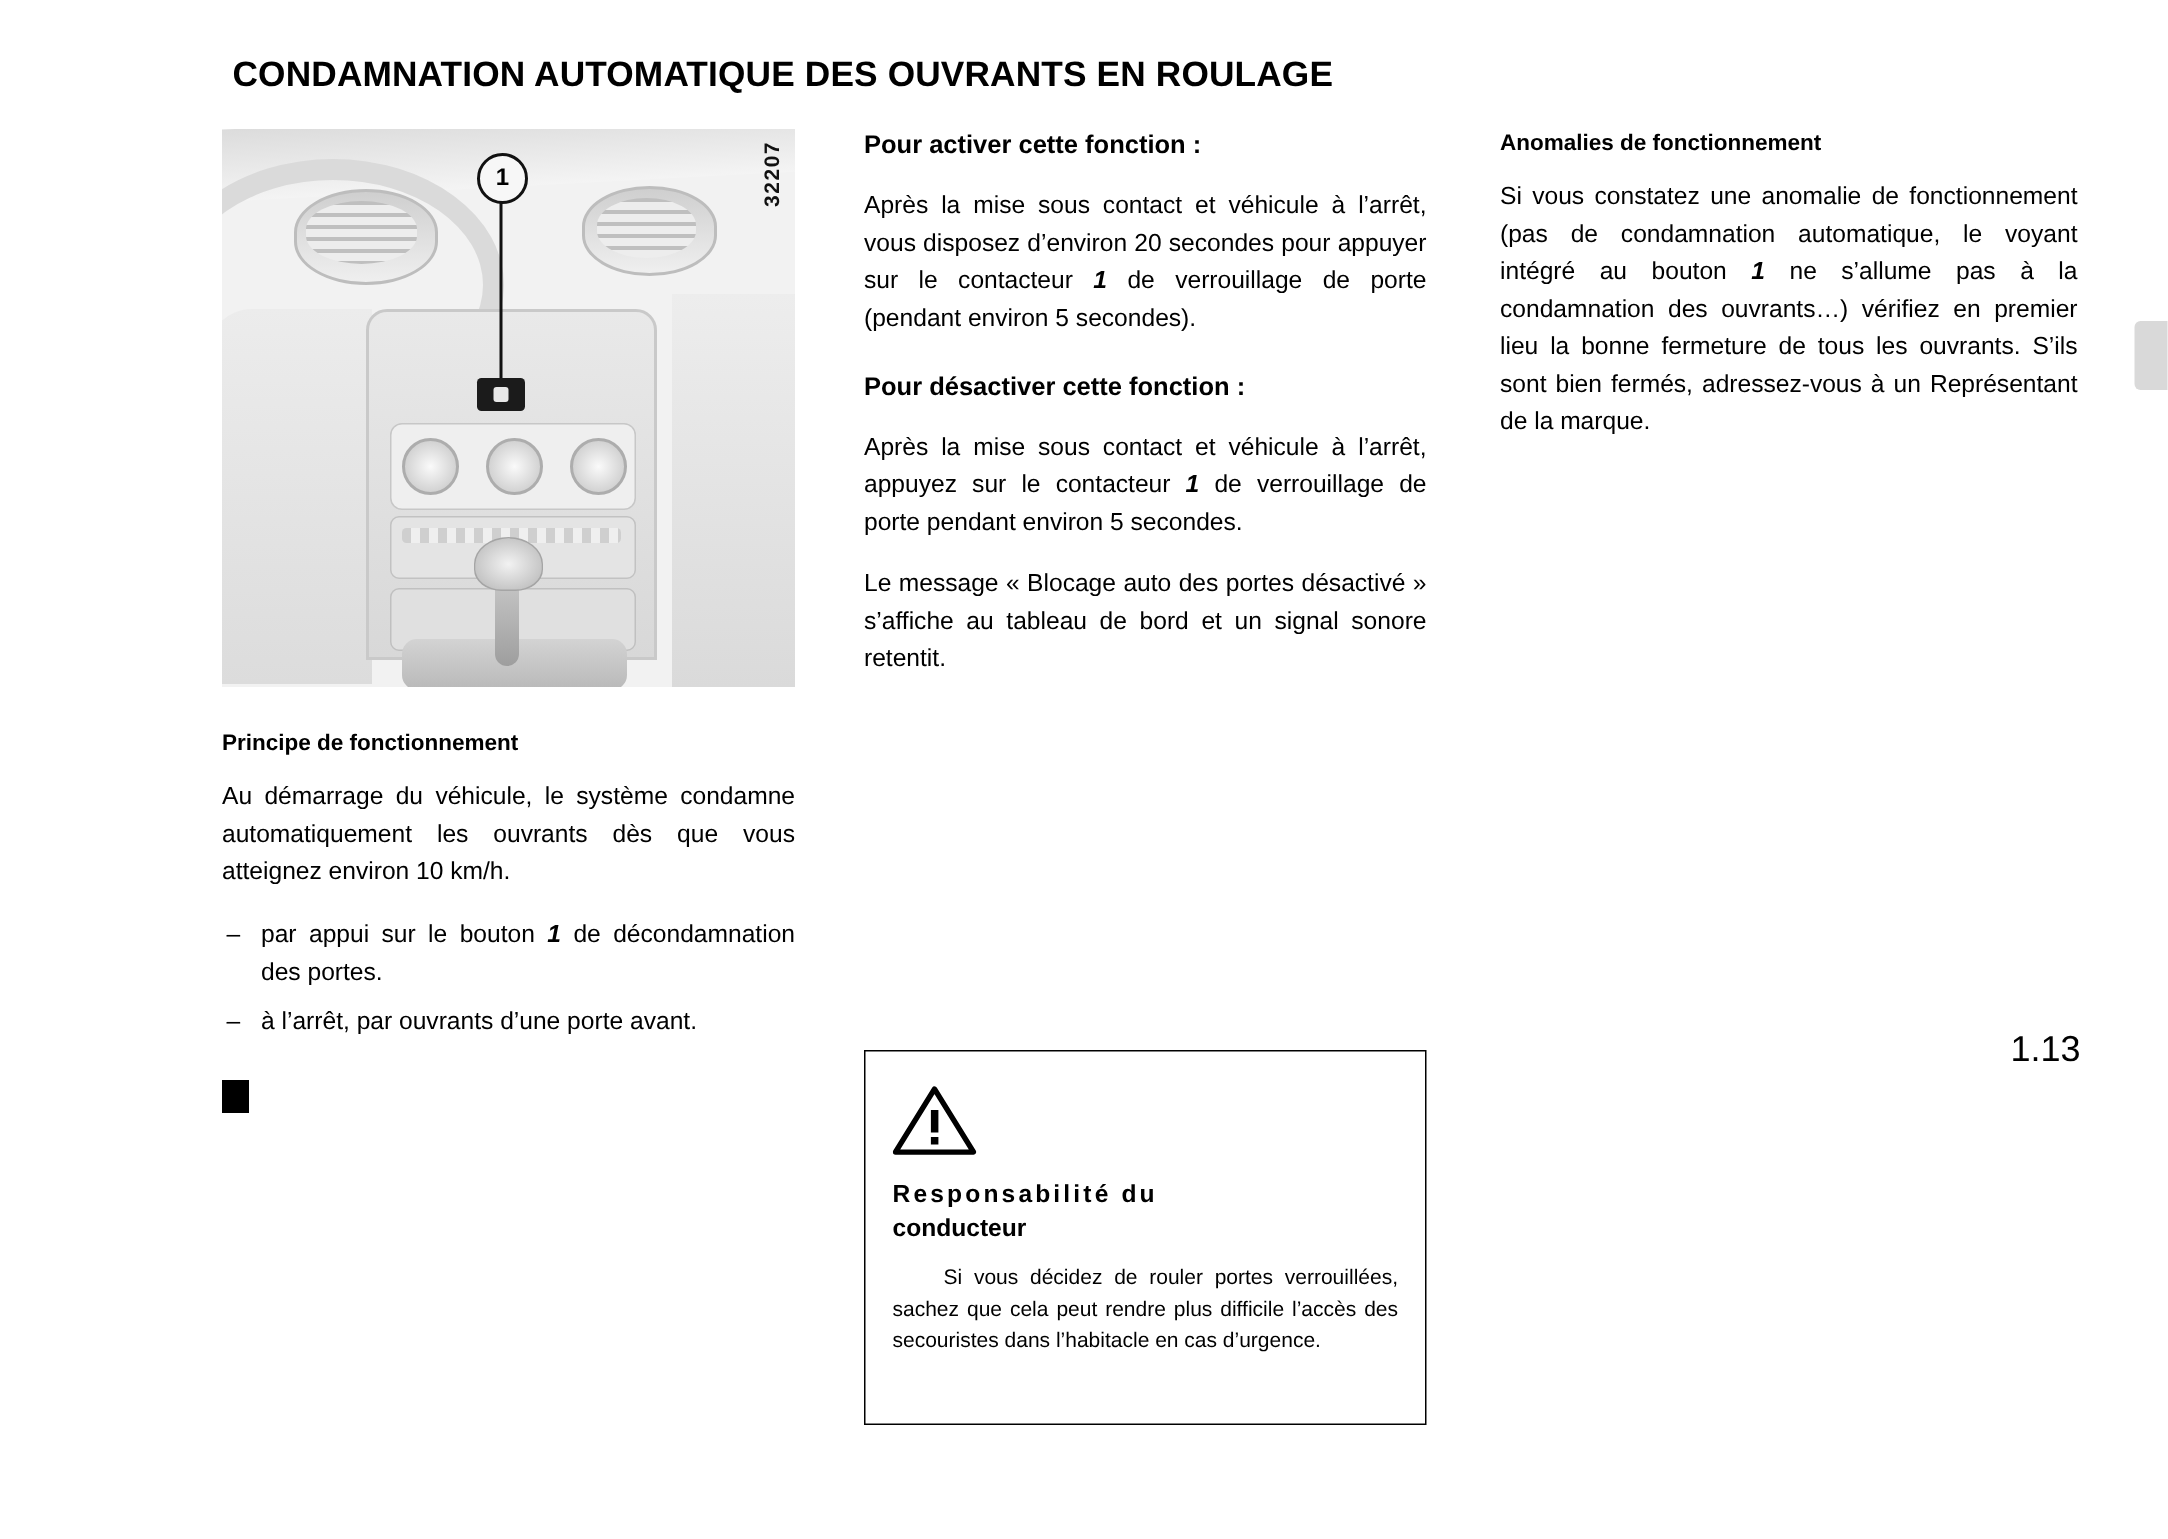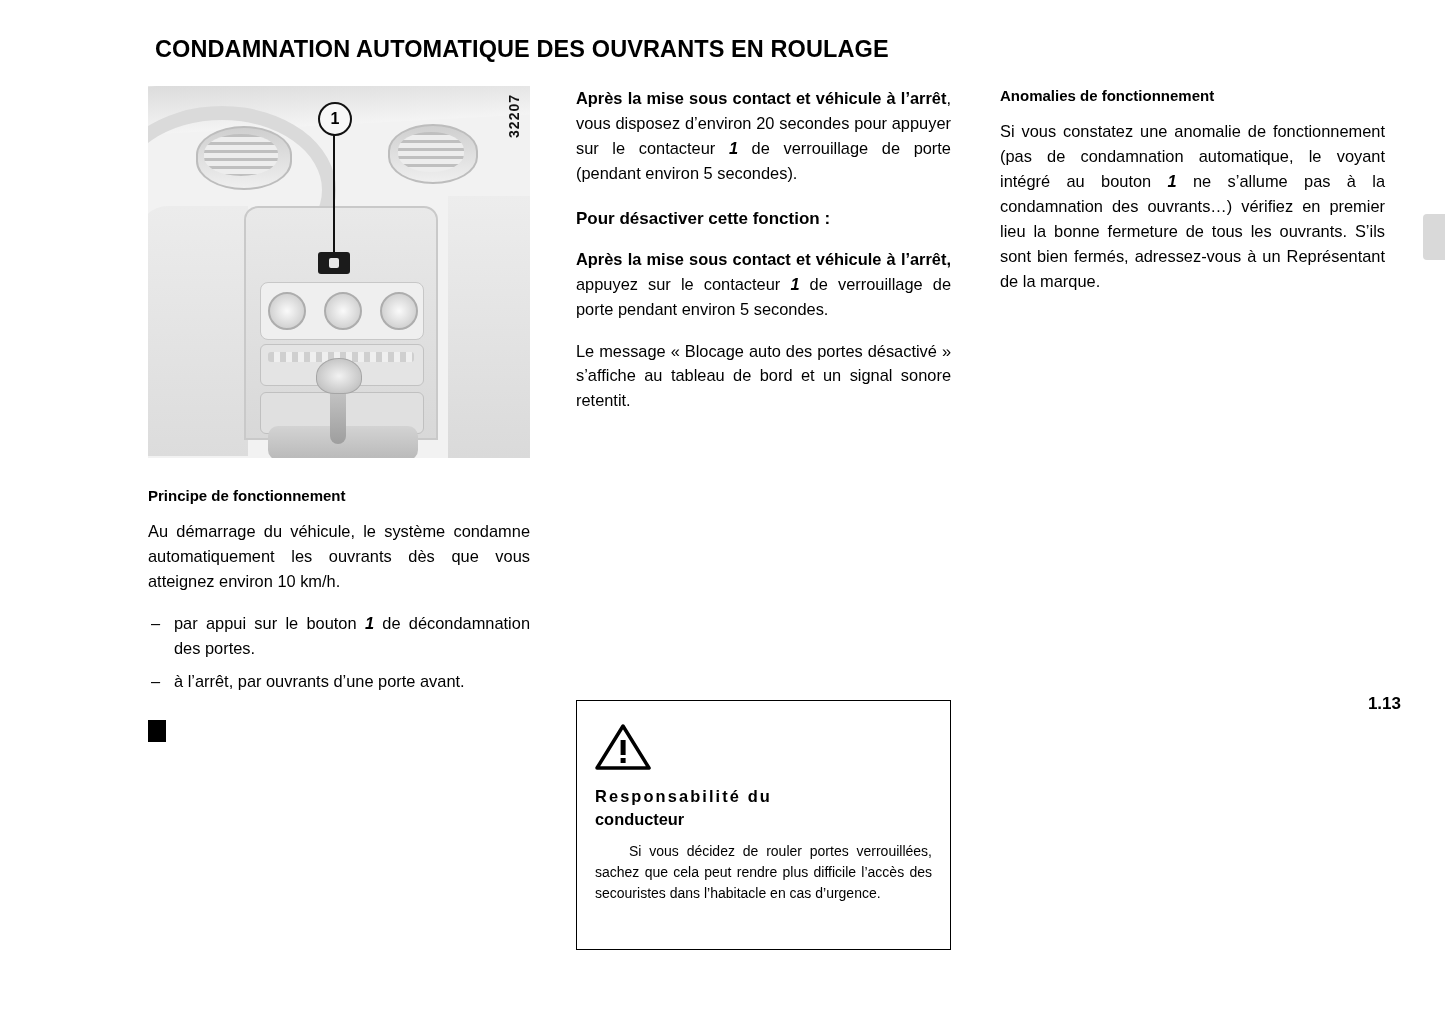--- a/index.html
+++ b/index.html
@@ -78,21 +78,21 @@
     margin: 0 0 16px 0;
   }
   p.body {
     font-size: 16.4px;
     line-height: 1.52;
     margin: 0 0 17px 0;
     text-align: justify;
   }
   p.body.last { margin-bottom: 0; }
 
-  .bold { font-weight: bold; }
+  .bold { font-weight: normal; }
   .bi { font-weight: bold; font-style: italic; }
 
   .bullet {
     font-size: 16.4px;
     line-height: 1.52;
     margin: 0 0 8px 0;
     padding-left: 26px;
     position: relative;
     text-align: justify;
   }
@@ -303,24 +303,24 @@
   .warn-body {
     font-size: 14px;
     line-height: 1.52;
     text-align: justify;
     margin: 10px 0 0 0;
     text-indent: 34px;
   }
 
   .page-number {
     position: absolute;
-    right: 44px;
+    right: 58px;
     bottom: 38px;
-    font-size: 17px;
-    font-weight: bold;
+    font-size: 24px;
+    font-weight: normal;
   }
 </style>
 </head>
 <body>
 
 <div class="page">
 
   <div class="edge-tab"></div>
   <div class="corner-mark"></div>
 
@@ -364,20 +364,21 @@
     </div>
 
     <div class="bullet" style="margin-bottom:16px;">
       <span class="dash">–</span><span>à l’arrêt, par ouvrants d’une porte avant.</span>
     </div>
 
   </div>
 
   <div class="col col-2">
 
+    <div class="h3">Pour activer cette fonction :</div>
 
     <p class="body"><span class="bold">Après la mise sous contact et véhicule à l’arrêt</span><span>, vous disposez d’environ 20 secondes pour appuyer sur le contacteur </span><span class="bi">1</span><span> de verrouillage de porte (pendant environ 5 secondes).</span></p>
 
 
     <div class="h3" style="margin-top:22px;">Pour désactiver cette fonction :</div>
 
     <p class="body"><span class="bold">Après la mise sous contact et véhicule à l’arrêt,</span><span> appuyez sur le contacteur </span><span class="bi">1</span><span> de verrouillage de porte pendant environ 5 secondes.</span></p>
 
     <p class="body last">Le message « Blocage auto des portes désactivé » s’affiche au tableau de bord et un signal sonore retentit.</p>
   </div>

